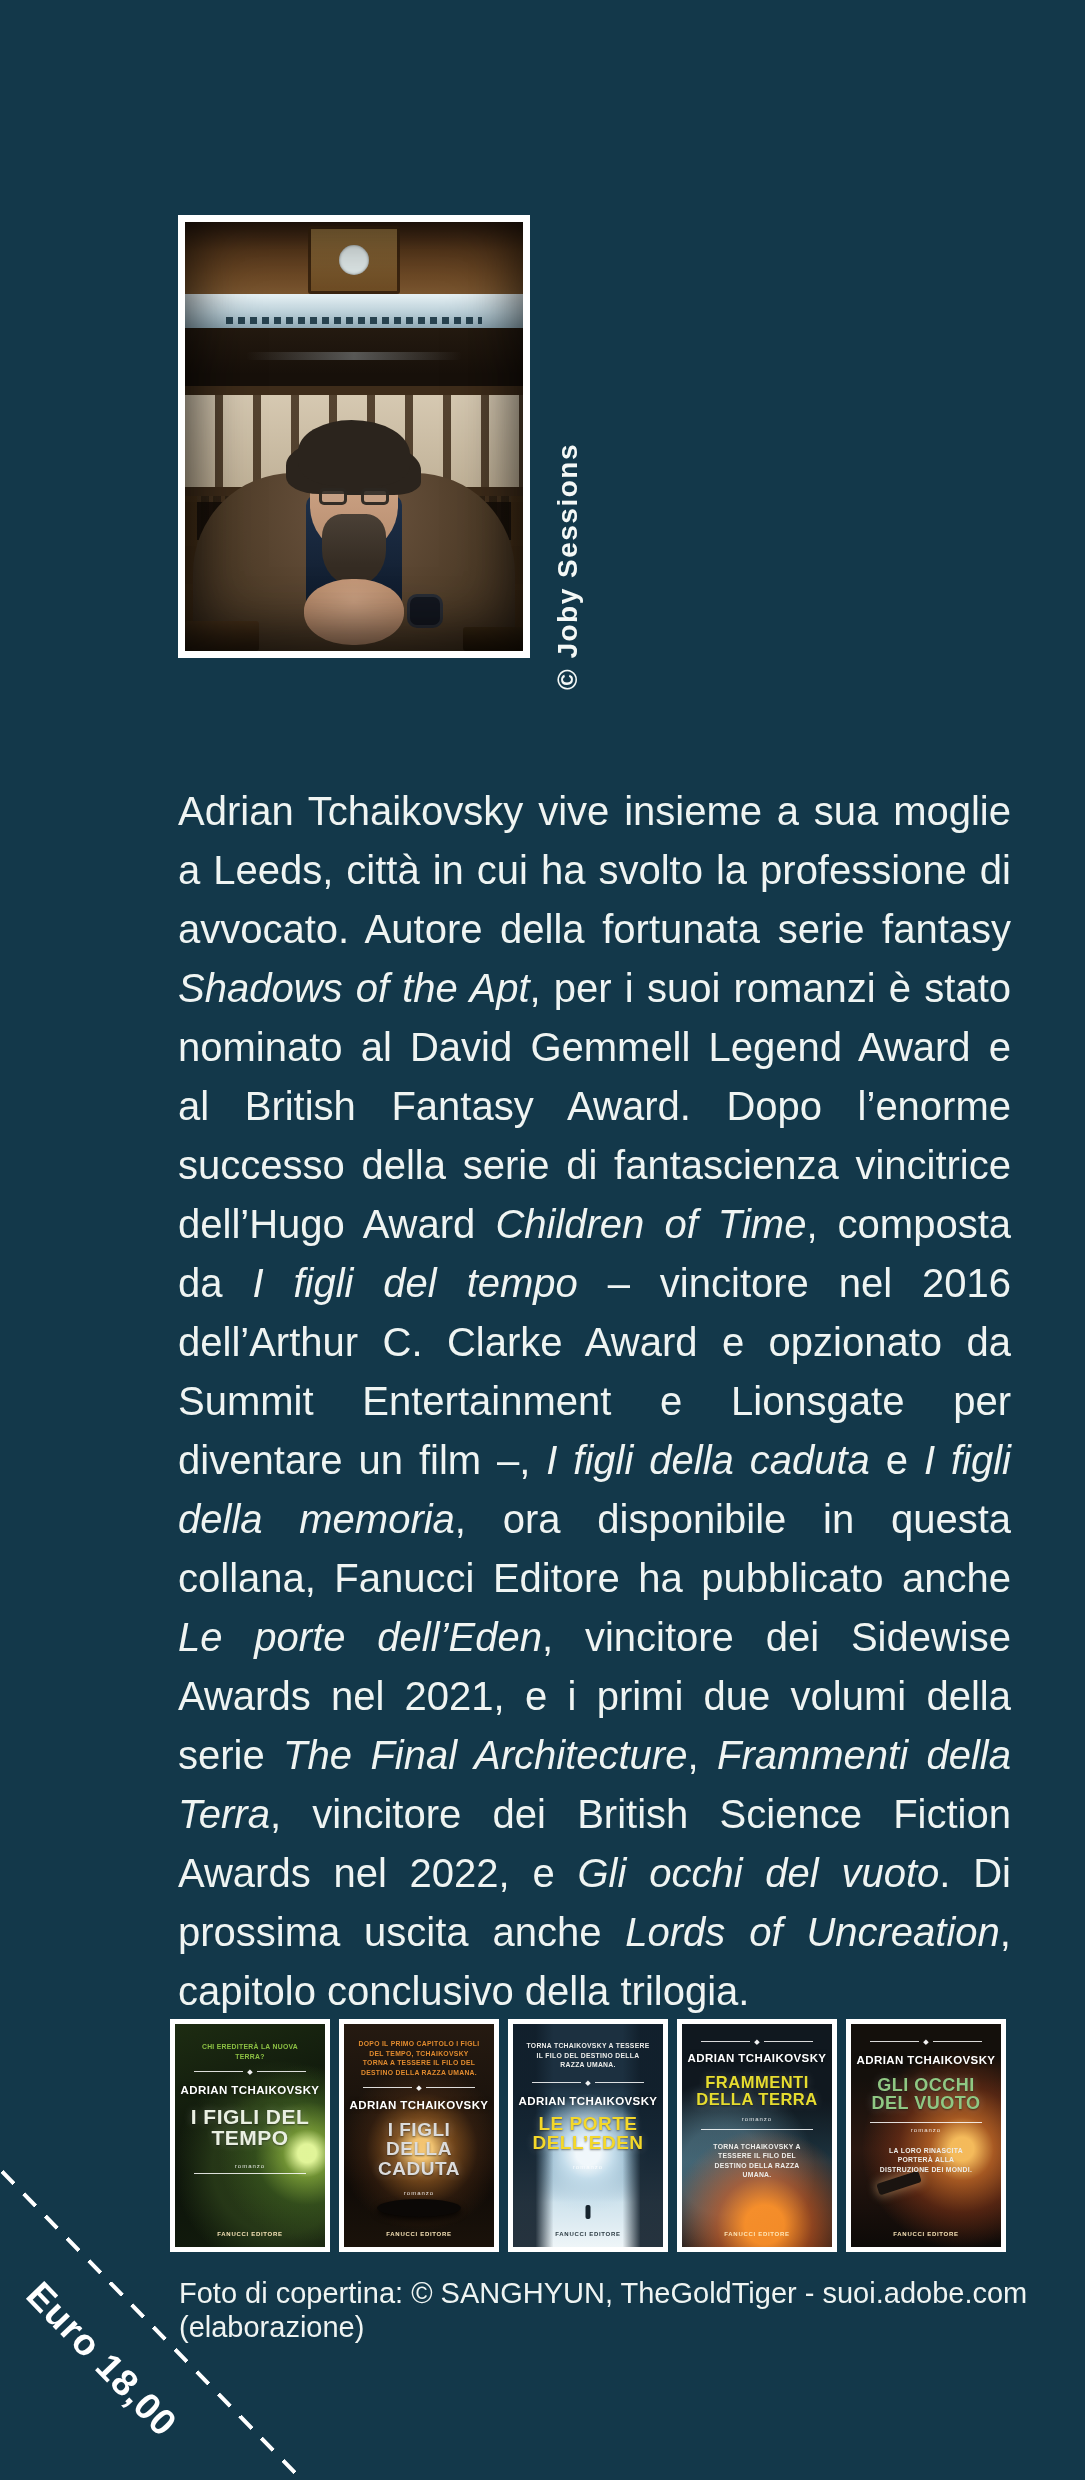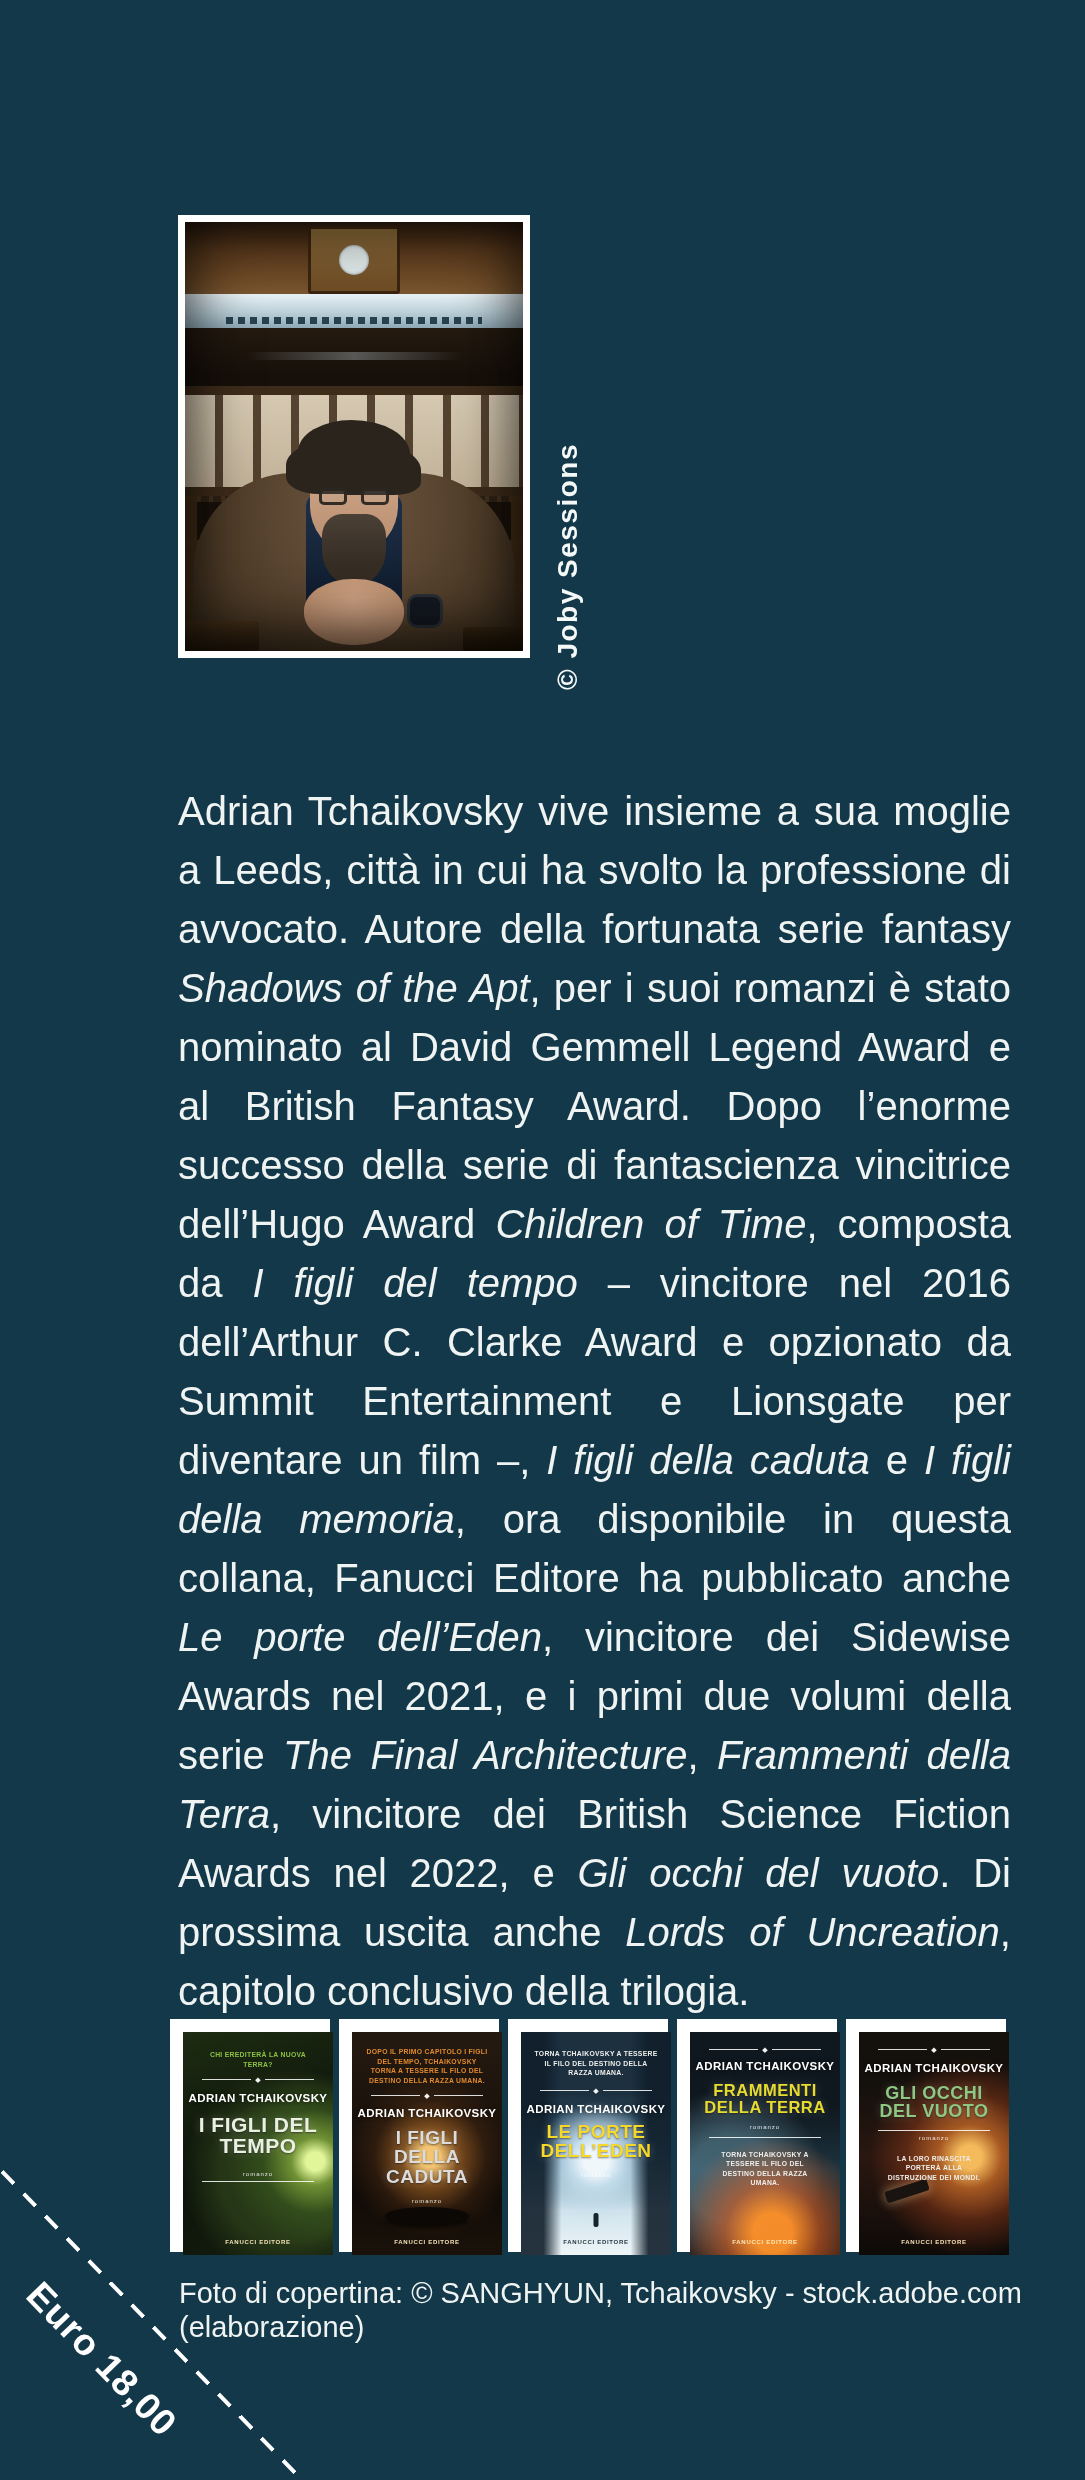--- a/index.html
+++ b/index.html
@@ -89,21 +89,21 @@
     white-space:nowrap;font-size:28px;font-weight:600;letter-spacing:1.5px;color:#F4F8F6;
   }
   
   .bio{
     position:absolute;left:178px;top:742px;width:833px;
     font-size:40px;line-height:59px;text-align:justify;color:#EFF4F2;
   }
   .bio i{}
   
   .covers{position:absolute;left:170px;top:2019px;display:flex;gap:9px;}
-  .cover-frame{background:#fff;padding:13px;width:160px;height:233px;box-sizing:border-box;}
+  .cover-frame{background:#fff;padding:5px;width:160px;height:233px;box-sizing:border-box;}
   .cover{position:relative;width:150px;height:223px;overflow:hidden;color:#fff;}
   .cover .art{position:absolute;inset:0;}
   .cover .inner{position:absolute;inset:0;display:flex;flex-direction:column;align-items:center;
     text-align:center;padding:6px 8px;box-sizing:border-box;z-index:2;}
   .cv-tagline{font-size:6.8px;font-weight:bold;line-height:1.4;letter-spacing:.3px;width:92%;}
   .cv-author{font-size:11.5px;font-weight:bold;letter-spacing:.4px;white-space:nowrap;
     text-shadow:0 0 4px rgba(0,0,0,.6);}
   .cv-title{font-weight:bold;line-height:1.02;letter-spacing:.5px;
     text-shadow:0 0 8px rgba(255,255,255,.25),0 1px 2px rgba(0,0,0,.5);}
   .cv-genre{font-size:6px;letter-spacing:1px;opacity:.85;}
@@ -294,18 +294,18 @@
         <div class="cv-genre">romanzo</div>
         <div class="cv-tagline" style="color: rgb(237, 237, 234);">LA LORO RINASCITA PORTERÀ ALLA DISTRUZIONE DEI MONDI.</div>
         <div class="cv-pub">FANUCCI EDITORE</div>
       </div>
     </div>
   </div>
 
 </div>
 
 <div class="footer-credit">
-  <div>Foto di copertina: © SANGHYUN, Tchaikovsky - stock.adobe.com</div>
+  <div>Foto di copertina: © SANGHYUN, TheGoldTiger - suoi.adobe.com</div>
   <div>(elaborazione)</div>
 </div>
 
 <div class="price-line"></div>
 <div class="price">Euro 18,00</div>
 
 </body></html>

